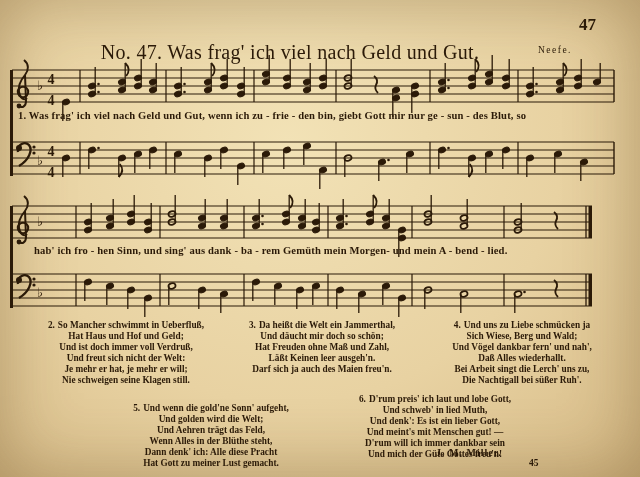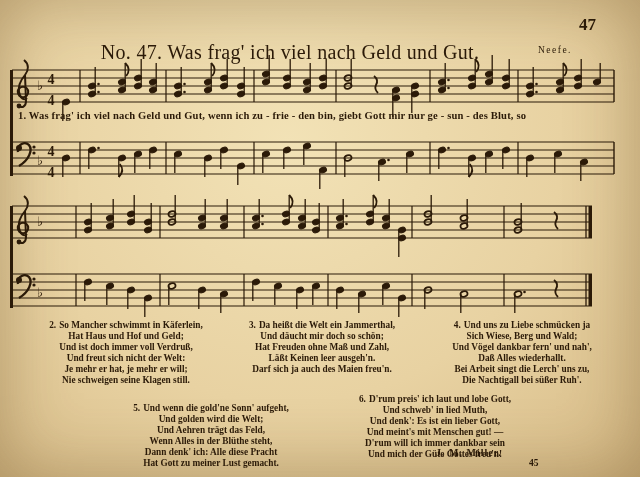--- a/index.html
+++ b/index.html
@@ -353,23 +353,24 @@
       <line x1="424.8" y1="34" x2="424.8" y2="53" stroke="#2b1a08" stroke-width="1.3"></line>
       <ellipse cx="464" cy="38" rx="3.6" ry="2.7" fill="none" stroke="#2b1a08" stroke-width="1.7" transform="rotate(-18 464 38)"></ellipse>
       <line x1="460.8" y1="38" x2="460.8" y2="57" stroke="#2b1a08" stroke-width="1.3"></line>
       <ellipse cx="518" cy="38" rx="3.6" ry="2.7" fill="none" stroke="#2b1a08" stroke-width="1.7" transform="rotate(-18 518 38)"></ellipse>
       <circle cx="524.5" cy="36" r="1.3" fill="#2b1a08"></circle>
       <line x1="514.8" y1="38" x2="514.8" y2="57" stroke="#2b1a08" stroke-width="1.3"></line>
       <path d="M554,24 q5,4 2,9 q-2,4 2,8" fill="none" stroke="#2b1a08" stroke-width="1.8"></path>
     </svg>
 
   <div class="lyric lyric1">1. Was frag' ich viel nach Geld und Gut, wenn ich zu - frie - den  bin, giebt Gott mir nur ge - sun - des Blut, so</div>
+  <div class="lyric lyric2">hab' ich  fro - hen Sinn, und sing' aus dank - ba - rem  Gemüth mein Morgen-  und  mein  A - bend - lied.</div>
 
   <div class="verse v2">
-    <div><span class="vnum">2.</span><span>So Mancher schwimmt in Käferlein,</span></div>
+    <div><span class="vnum">2.</span><span>So Mancher schwimmt in Ueberfluß,</span></div>
     <div>Hat Haus und Hof und Geld;</div>
     <div>Und ist doch immer voll Verdruß,</div>
     <div>Und freut sich nicht der Welt:</div>
     <div>Je mehr er hat, je mehr er will;</div>
     <div>Nie schweigen seine Klagen still.</div>
   </div>
 
   <div class="verse v3">
     <div><span class="vnum">3.</span><span>Da heißt die Welt ein Jammerthal,</span></div>
     <div>Und däucht mir doch so schön;</div>

